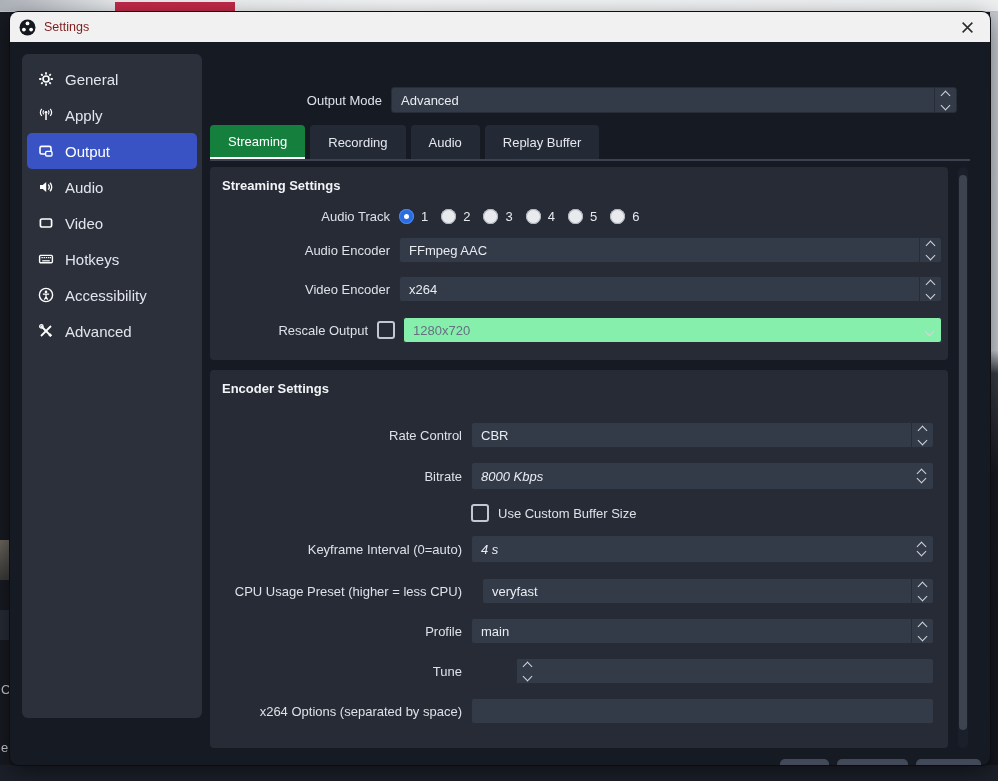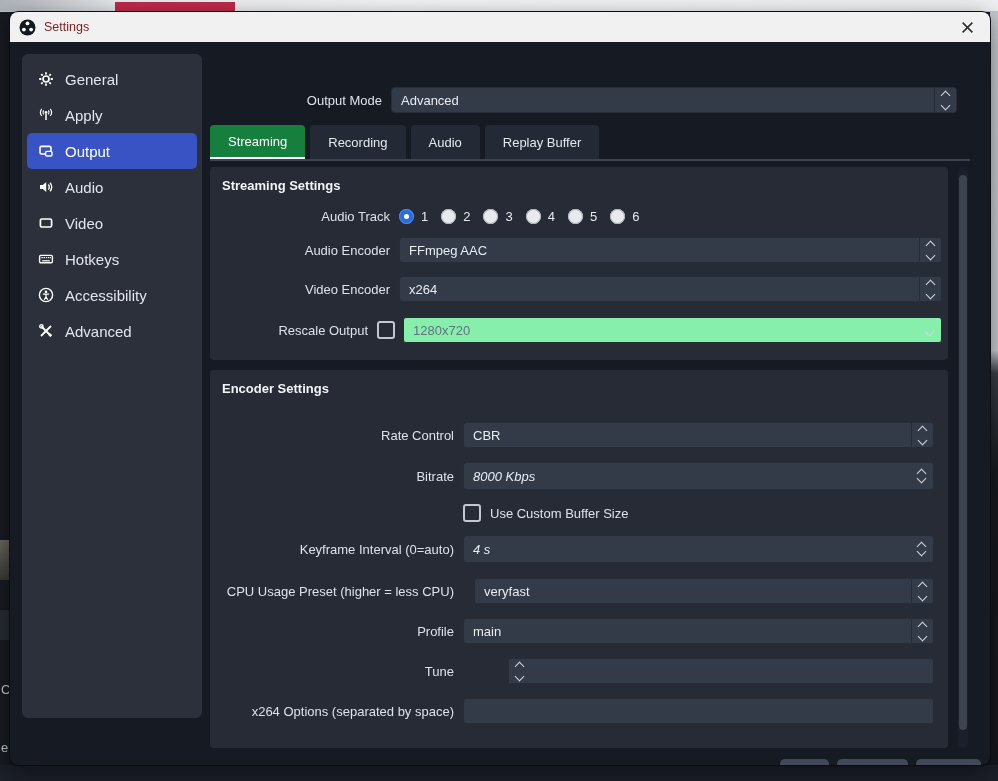--- a/index.html
+++ b/index.html
@@ -75,21 +75,21 @@
   .tab.active{background:#15803d;border-bottom:2px solid #ffffff;box-sizing:content-box;height:32px;color:#fff;}
 
   
   .groupbox{position:absolute;left:200px;width:738px;background:#262b35;border-radius:4px;}
   .gb-streaming{top:125px;height:193px;}
   .gb-encoder{top:328px;height:378px;}
   .gb-title{position:absolute;left:12px;top:11px;font-size:13px;font-weight:bold;color:#f2f4f7;}
   .frow{position:absolute;display:flex;align-items:center;}
   .frow .flabel{text-align:right;padding-right:9px;flex:0 0 auto;}
   .s-label{width:170px;}
-  .e-label{width:234px;}
+  .e-label{width:234px;margin-left:8px;}
   .grow1{flex:1;}
 
   
   .radio-group{display:flex;align-items:center;gap:13px;}
   .radio-opt{display:flex;align-items:center;gap:7px;}
   .radio{width:15px;height:15px;border-radius:50%;background:#e8eaee;box-shadow:inset 0 0 0 1px #aeb2ba;position:relative;}
   .radio.sel{background:#2b6ce0;box-shadow:inset 0 0 0 1px #4d86e8;}
   .radio.sel::after{content:'';position:absolute;left:5px;top:5px;width:5px;height:5px;border-radius:50%;background:#fff;}
   .radio-num{color:#e6e9ee;font-size:13px;}
 

